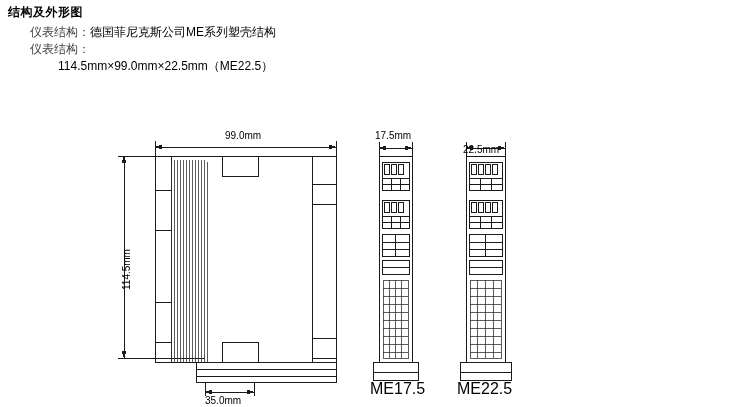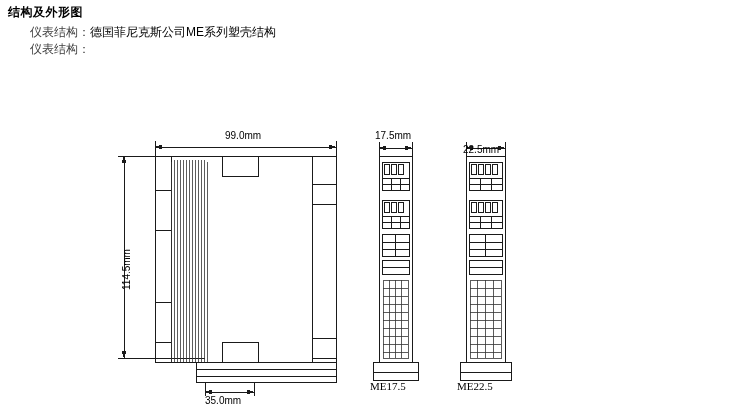--- a/index.html
+++ b/index.html
@@ -12,36 +12,37 @@
   .spec-block{position:absolute;left:30px;top:24px;width:600px;}
   .spec-line{font-size:12px;line-height:17px;color:#000;white-space:nowrap;}
   .spec-line .lbl{color:#404040;}
   .spec-line .val{color:#000;}
   .dim-line{font-size:12px;line-height:17px;padding-left:28px;white-space:nowrap;}
 
   .drawing{position:absolute;left:0;top:130px;width:756px;height:275px;}
 
   .label{position:absolute;font-size:10px;color:#000;font-family:"Liberation Sans",sans-serif;white-space:nowrap;}
   .label.vert{transform:rotate(-90deg);transform-origin:left top;}
-  .cap{position:absolute;font-size:11px;color:#000;white-space:nowrap;font-family:Liberation Serif, serif;}
+  .cap{position:absolute;font-size:16px;color:#000;white-space:nowrap;}
 </style>
 </head>
 <body>
 
 <div class="page">
 
   <div class="section-title">结构及外形图</div>
 
   <div class="spec-block">
     <div class="spec-line">
       <span class="lbl">仪表结构：</span><span class="val">德国菲尼克斯公司ME系列塑壳结构</span>
     </div>
     <div class="spec-line">
       <span class="lbl">仪表结构：</span>
     </div>
+    <div class="dim-line">114.5mm×99.0mm×22.5mm（ME22.5）</div>
   </div>
 
   <div class="drawing">
 
     <svg width="756" height="275" viewBox="0 0 756 275">
       <g fill="none" stroke="#1a1a1a" stroke-width="1" shape-rendering="crispEdges">
 
         <line x1="155" y1="17" x2="336" y2="17"></line>
         <path d="M155,17 l7,-2.5 l0,5 z" fill="#1a1a1a" stroke="none"></path>
         <path d="M336,17 l-7,-2.5 l0,5 z" fill="#1a1a1a" stroke="none"></path>

